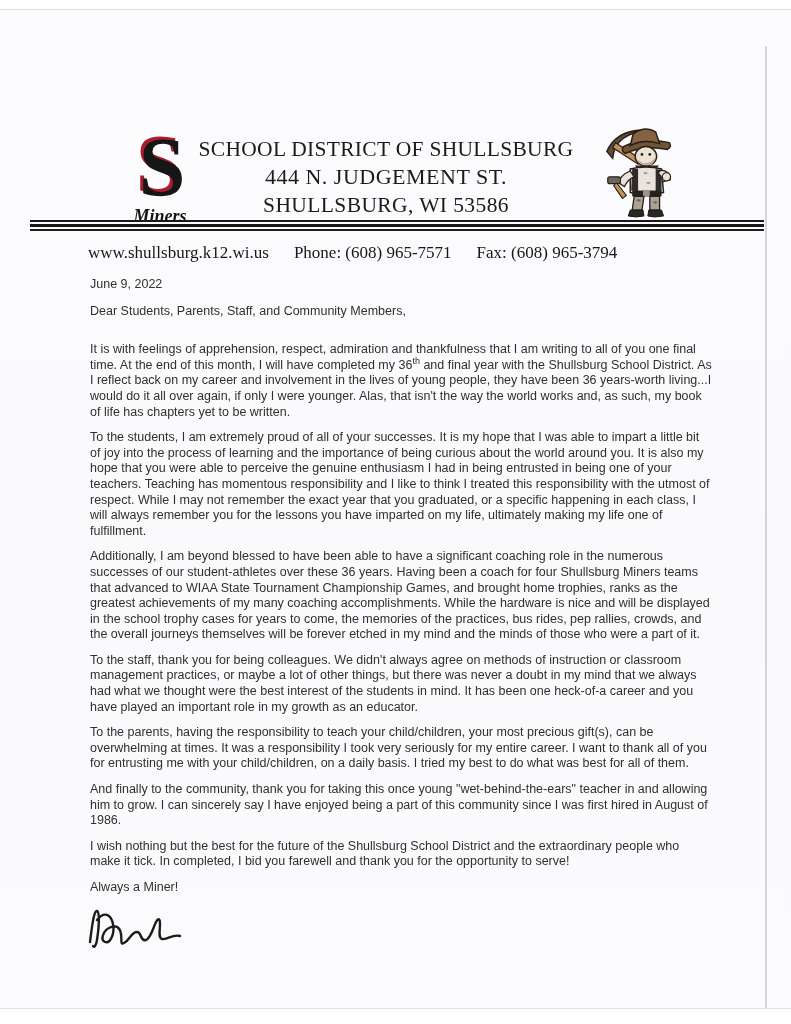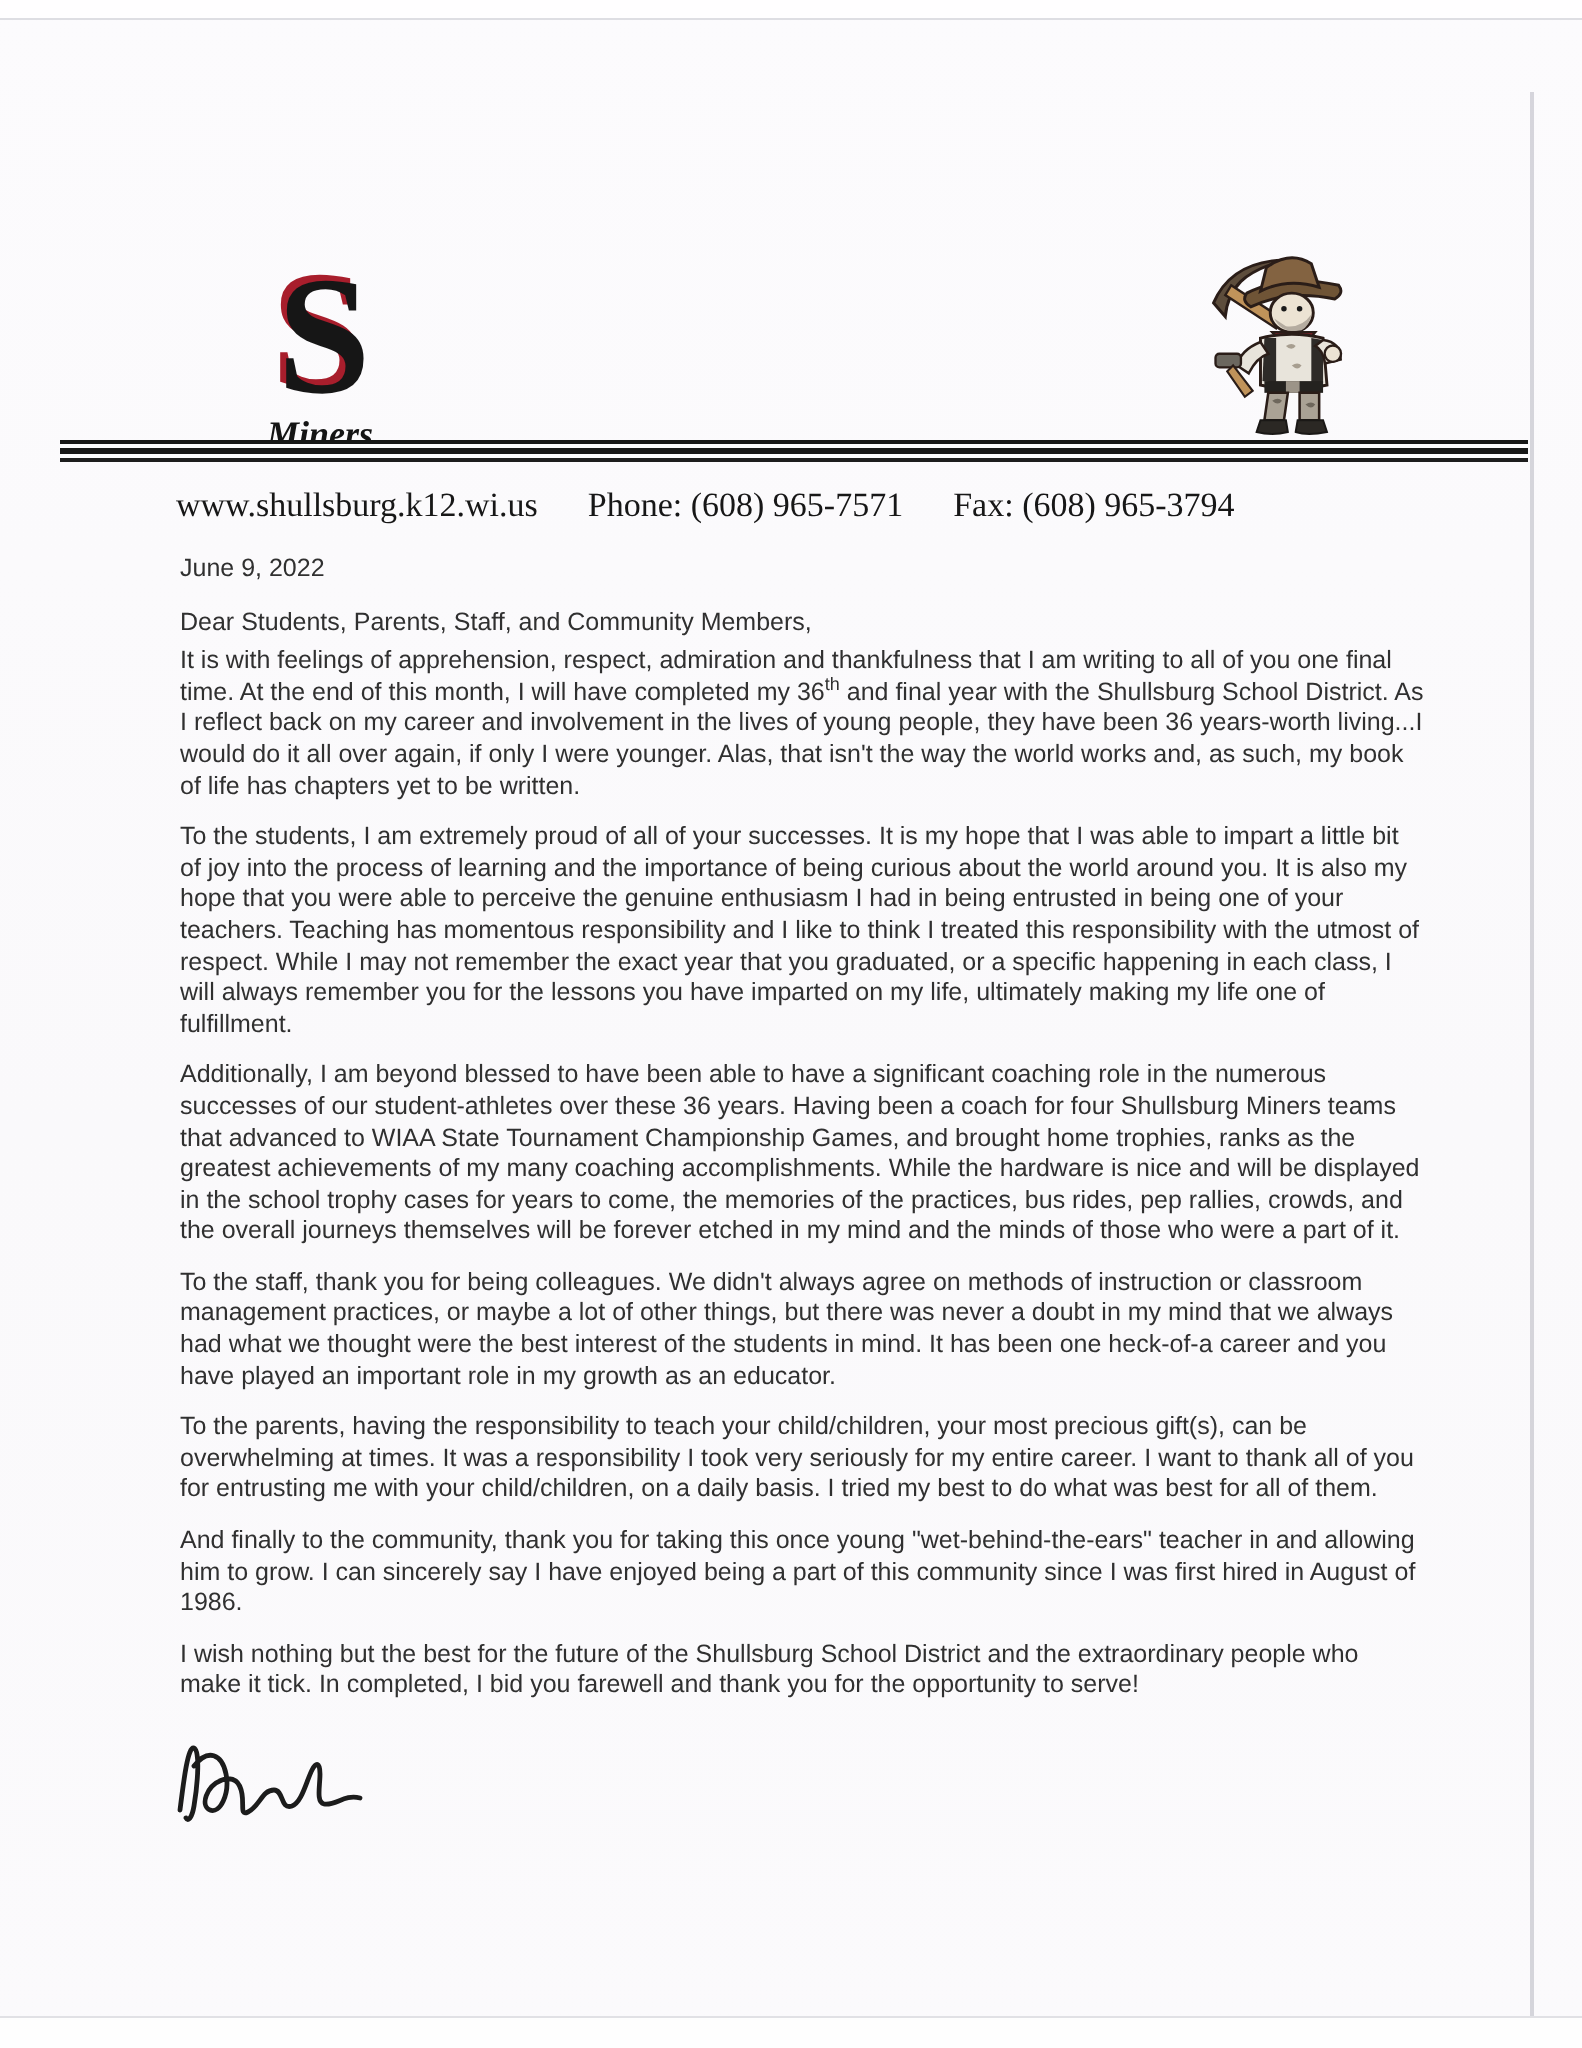--- a/index.html
+++ b/index.html
@@ -74,21 +74,21 @@
     font-family: "Liberation Serif", serif;
     font-size: 17px; color: #171717; white-space: nowrap;
   }
 
   
   .letter-body {
     position: absolute; left: 90px; top: 277px; width: 623px;
     font-size: 12.5px; line-height: 15.6px; color: #303030;
   }
   .letter-date { margin-bottom: 11px; }
-  .salutation { margin-bottom: 4px; }
+  .salutation { margin-bottom: 23px; }
   .letter-body p { margin: 0 0 10px 0; }
   .letter-body sup { font-size: 9px; line-height: 0; text-align: center; }
   .closing { margin-bottom: 2px; }
   .signature-block { height: 50px; position: relative; }
   .signature-block svg { position: absolute; left: -6px; top: 0; }
   .signer { margin-top: -4px; }
 </style>
 </head>
 <body>
 
@@ -99,20 +99,25 @@
   <div class="scan-right-line"></div>
 
   <div class="logo">
     <svg width="66" height="80" viewBox="0 0 66 80">
       <text x="35" y="68" text-anchor="middle" font-family="Liberation Serif, serif" font-size="84" font-weight="bold" fill="#a81e2c" transform="translate(-3,-3)">S</text>
       <text x="35" y="68" text-anchor="middle" font-family="Liberation Serif, serif" font-size="84" font-weight="bold" fill="#161616">S</text>
     </svg>
     <div class="logo-caption">Miners</div>
   </div>
 
+  <div class="lh-center">
+    <div class="lh-line1">SCHOOL DISTRICT OF SHULLSBURG</div>
+    <div class="lh-line2">444 N. JUDGEMENT ST.</div>
+    <div class="lh-line3">SHULLSBURG, WI  53586</div>
+  </div>
 
   <div class="mascot">
     <svg width="88" height="98" viewBox="0 0 90 100">
 
       <path d="M10 30 Q19 9 46 8 Q30 13 24 19 Q17 26 16 37 Z" fill="#5d4d3c" stroke="#2a1d18" stroke-width="1.5"></path>
 
       <path d="M19 21 L45 38 L42 43 L16 26 Z" fill="#c0935a" stroke="#2a1d18" stroke-width="1.2"></path>
 
       <path d="M27 25 Q46 15 74 21 Q77 25 72 28 Q48 23 29 32 Q24 29 27 25 Z" fill="#6f5436" stroke="#2a1d18" stroke-width="1.5"></path>
 
@@ -171,20 +176,21 @@
 
     <p><span>It is with feelings of apprehension, respect, admiration and thankfulness that I am writing to all of you one final time. At the end of this month, I will have completed my 36</span><sup>th</sup><span> and final year with the Shullsburg School District. As I reflect back on my career and involvement in the lives of young people, they have been 36 years-worth living...I would do it all over again, if only I were younger. Alas, that isn't the way the world works and, as such, my book of life has chapters yet to be written.</span></p>
 
     <p>To the students, I am extremely proud of all of your successes. It is my hope that I was able to impart a little bit of joy into the process of learning and the importance of being curious about the world around you. It is also my hope that you were able to perceive the genuine enthusiasm I had in being entrusted in being one of your teachers. Teaching has momentous responsibility and I like to think I treated this responsibility with the utmost of respect. While I may not remember the exact year that you graduated, or a specific happening in each class, I will always remember you for the lessons you have imparted on my life, ultimately making my life one of fulfillment.</p>
     <p>Additionally, I am beyond blessed to have been able to have a significant coaching role in the numerous successes of our student-athletes over these 36 years. Having been a coach for four Shullsburg Miners teams that advanced to WIAA State Tournament Championship Games, and brought home trophies, ranks as the greatest achievements of my many coaching accomplishments. While the hardware is nice and will be displayed in the school trophy cases for years to come, the memories of the practices, bus rides, pep rallies, crowds, and the overall journeys themselves will be forever etched in my mind and the minds of those who were a part of it.</p>
     <p>To the staff, thank you for being colleagues. We didn't always agree on methods of instruction or classroom management practices, or maybe a lot of other things, but there was never a doubt in my mind that we always had what we thought were the best interest of the students in mind. It has been one heck-of-a career and you have played an important role in my growth as an educator.</p>
     <p>To the parents, having the responsibility to teach your child/children, your most precious gift(s), can be overwhelming at times. It was a responsibility I took very seriously for my entire career. I want to thank all of you for entrusting me with your child/children, on a daily basis. I tried my best to do what was best for all of them.</p>
     <p>And finally to the community, thank you for taking this once young "wet-behind-the-ears" teacher in and allowing him to grow. I can sincerely say I have enjoyed being a part of this community since I was first hired in August of 1986.</p>
     <p>I wish nothing but the best for the future of the Shullsburg School District and the extraordinary people who make it tick. In completed, I bid you farewell and thank you for the opportunity to serve!</p>
 
+    <div class="closing">Always a Miner!</div>
 
     <div class="signature-block">
       <svg width="120" height="52" viewBox="0 0 120 52">
         <path d="M6 44 C8 28 10 12 13 13 C16 14 15 30 13 42 C12 48 10 50 9 48
                  M13 22 C20 13 27 16 29 26 C31 36 26 46 21 44 C16 42 19 32 27 29
                  C33 27 36 30 37 36 C38 42 36 47 40 45 C46 42 47 34 53 34
                  C58 34 56 44 62 42 C67 40 69 30 72 24 C74 20 76 20 76 26
                  C76 32 74 40 78 41 C84 42 88 36 96 38" fill="none" stroke="#1c1c1c" stroke-width="2.4" stroke-linecap="round" stroke-linejoin="round"></path>
       </svg>
     </div>

